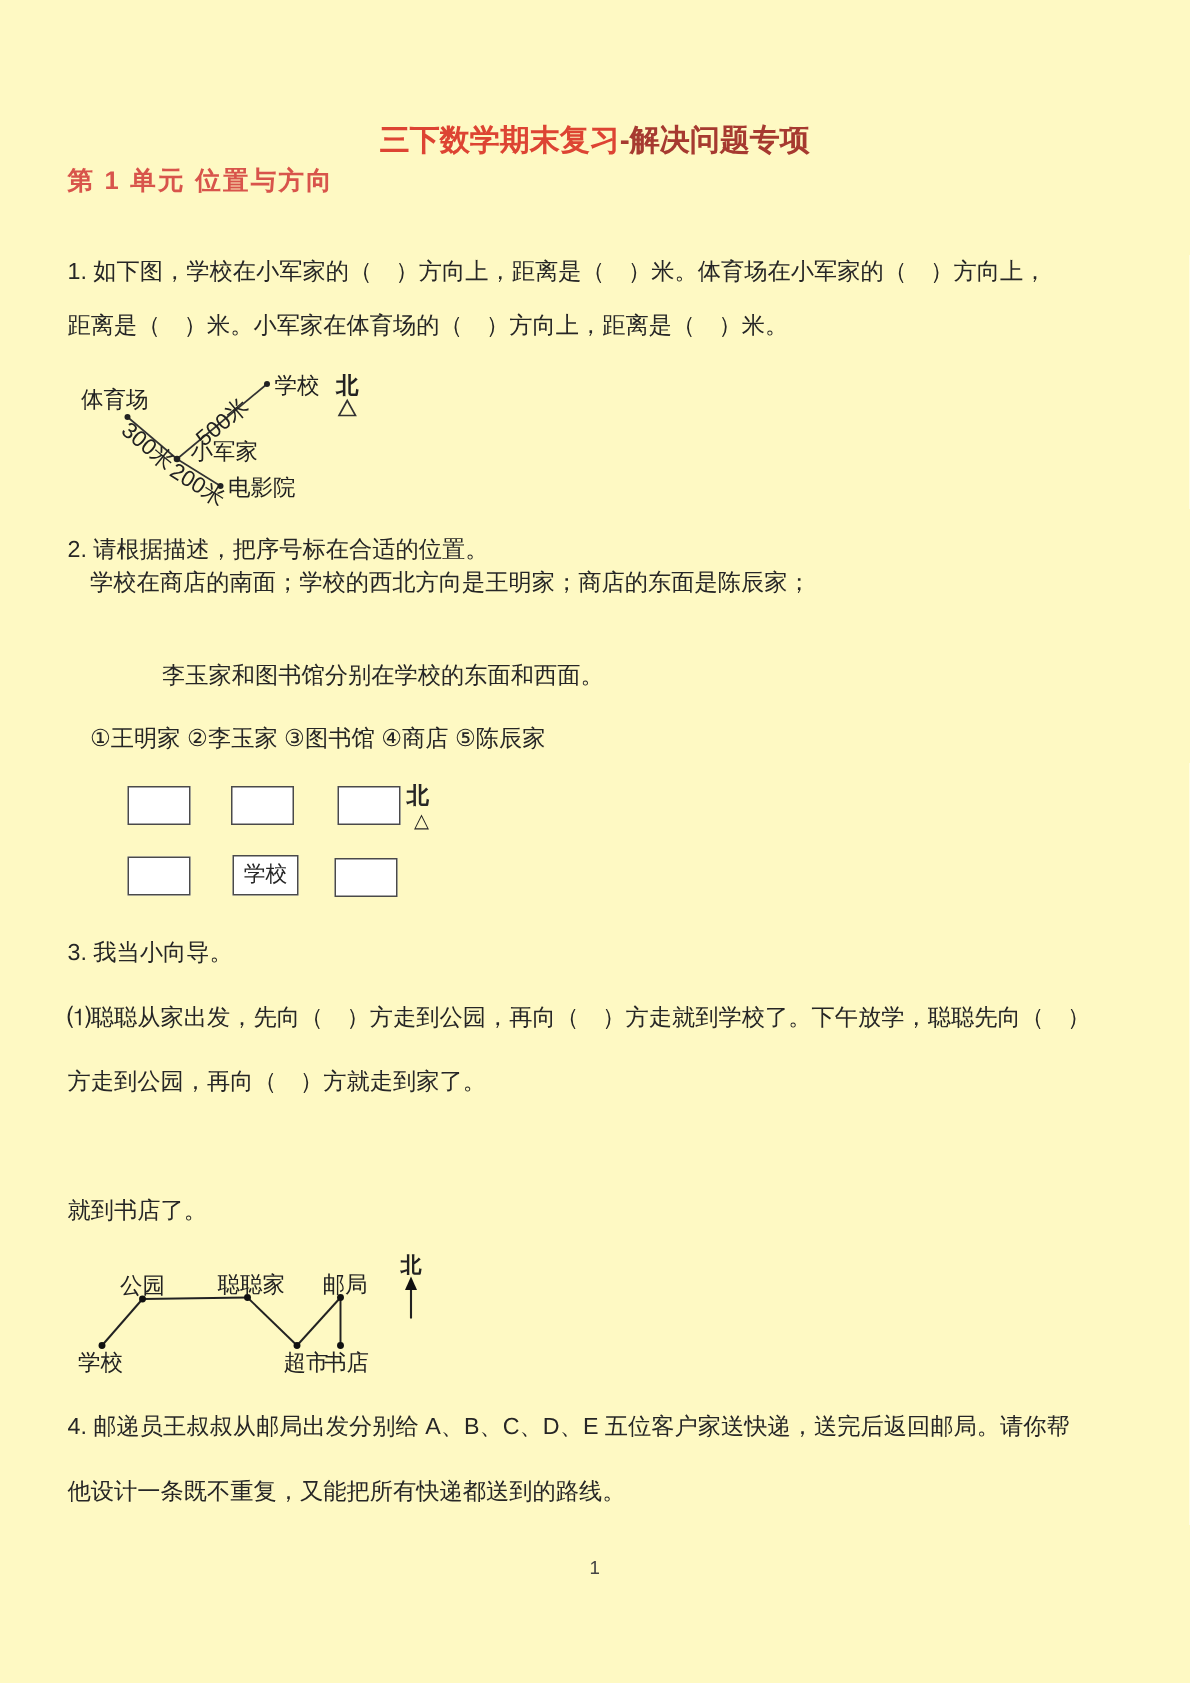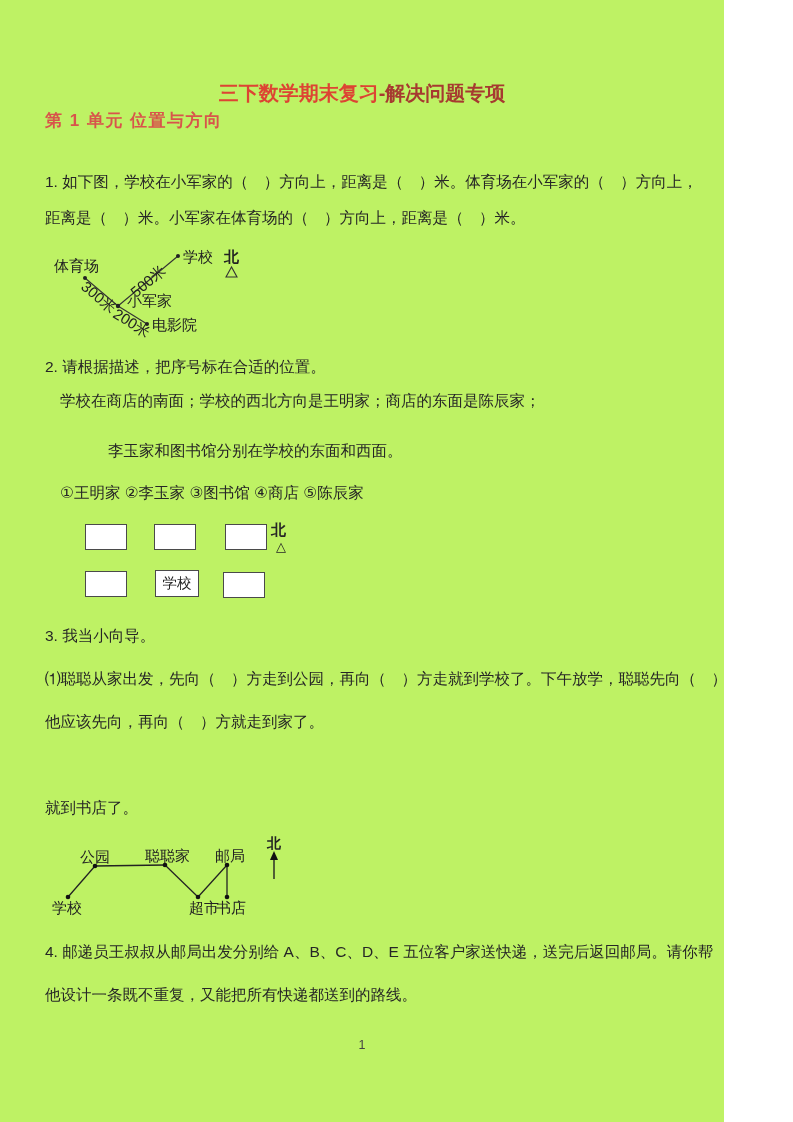--- a/index.html
+++ b/index.html
@@ -1,20 +1,20 @@
 <!DOCTYPE html>
 <html><head>
 <meta charset="utf-8">
 <style>
   * { margin:0; padding:0; box-sizing:border-box; }
   html,body { background:#ffffff; }
   .page {
     position:relative;
-    width:724px; height:1122px;
-    background:#bef264;
+    width:793px; height:1122px;
+    background:#fef9c3;
     font-family:"Liberation Sans","DejaVu Sans",sans-serif;
     color:#262626;
     overflow:hidden;
     text-decoration:underline;
   }
   .doc-title {
     position:absolute; top:80px; left:0; width:100%;
     text-align:center; font-size:20px; font-weight:bold;
     white-space:nowrap;
   }
@@ -86,38 +86,38 @@
 
     <text x="80" y="42" transform="rotate(-40 98 36)">500米</text>
     <text x="31" y="55" transform="rotate(40 49 50)">300米</text>
     <text x="64" y="81" transform="rotate(32 82 76)">200米</text>
 
     <text x="176" y="16" style="font-weight:bold;">北</text>
     <polygon points="183.5,21 178,31 189,31" fill="none" stroke="#333" stroke-width="1.1"></polygon>
   </svg>
 
   <div class="line" style="top:356px;">2. 请根据描述，把序号标在合适的位置。</div>
-  <div class="line indent" style="top:390px;">学校在商店的南面；学校的西北方向是王明家；商店的东面是陈辰家；</div>
+  <div class="line indent" style="top:378px;">学校在商店的南面；学校的西北方向是王明家；商店的东面是陈辰家；</div>
   <div class="line indent" style="top:440px;margin-left:48px;">李玉家和图书馆分别在学校的东面和西面。</div>
   <div class="line indent" style="top:482px;">①王明家 ②李玉家 ③图书馆 ④商店 ⑤陈辰家</div>
 
   <div class="d2-wrap">
     <div class="blank-box" style="left:5px;  top:4px;"></div>
     <div class="blank-box" style="left:74px; top:4px;"></div>
     <div class="blank-box" style="left:145px;top:4px;"></div>
     <div class="d2-north" style="left:191px;top:1px;">北</div>
     <div class="d2-compass" style="left:196px;top:19px;">△</div>
     <div class="blank-box" style="left:5px;  top:51px;"></div>
     <div class="blank-box school-box" style="left:75px; top:50px; width:44px; height:27px;">学校</div>
     <div class="blank-box" style="left:143px;top:52px;"></div>
   </div>
 
   <div class="line" style="top:625px;">3. 我当小向导。</div>
   <div class="line" style="top:668px;">⑴聪聪从家出发，先向（　）方走到公园，再向（　）方走就到学校了。下午放学，聪聪先向（　）</div>
-  <div class="line" style="top:711px;">他应该先向，再向（　）方就走到家了。</div>
+  <div class="line" style="top:711px;">方走到公园，再向（　）方就走到家了。</div>
   <div class="line" style="top:797px;">就到书店了。</div>
 
   <svg style="position:absolute; left:45px; top:833px;" width="245" height="88" viewBox="0 0 245 88">
 
     <line x1="23" y1="64" x2="50" y2="33" stroke="#222" stroke-width="1.3"></line>
     <line x1="50" y1="33" x2="120" y2="32" stroke="#222" stroke-width="1.3"></line>
     <line x1="120" y1="32" x2="153" y2="64" stroke="#222" stroke-width="1.3"></line>
     <line x1="153" y1="64" x2="182" y2="32" stroke="#222" stroke-width="1.3"></line>
     <line x1="182" y1="32" x2="182" y2="64" stroke="#222" stroke-width="1.3"></line>
 

